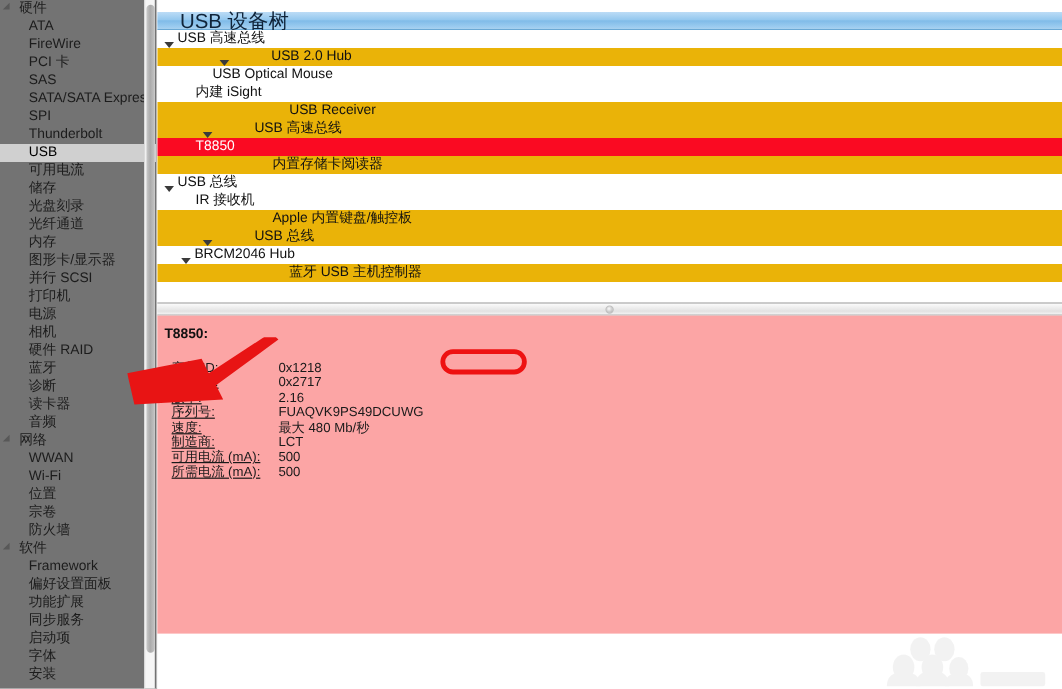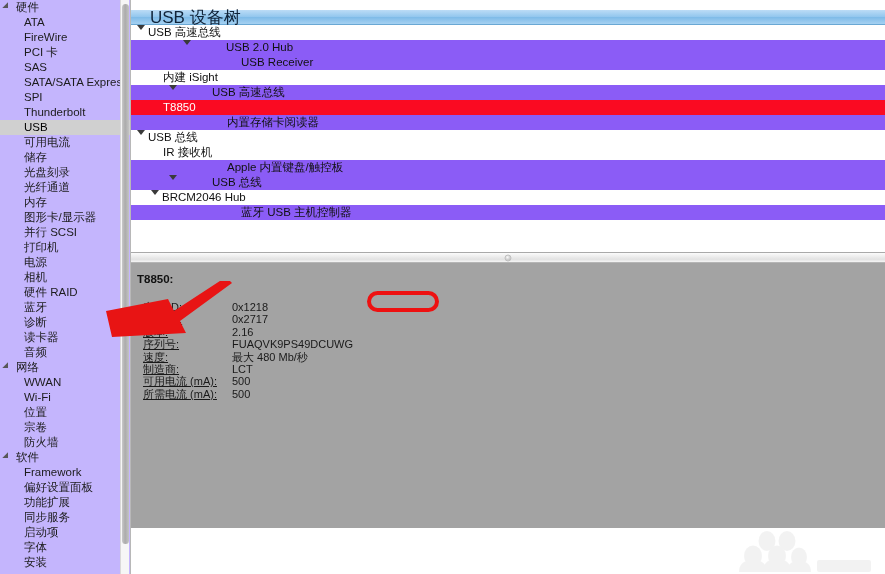--- a/index.html
+++ b/index.html
@@ -14,21 +14,21 @@
     width: 885px; height: 574px;
     display: flex;
     background: #ffffff;
   }
 
   
   #sidebar {
     position: relative;
     width: 131px;
     height: 574px;
-    background: #c4b5fd;
+    background: #737373;
     border-right: 1px solid #b8b8b8;
     overflow: hidden;
     flex: none;
   }
   .sb-group {
     font-size: 11.5px;
     color: #242424;
     padding: 1px 0 1px 3px;
     line-height: 15px;
     height: 15px;
@@ -109,24 +109,24 @@
     background: #ffffff;
     overflow: hidden;
   }
   .tr-row {
     height: 15px;
     line-height: 15px;
     font-size: 11.5px;
     color: #111;
     white-space: nowrap;
     display: flex;
-    align-items: flex-start;
-    position: relative;
-  }
-  .tr-row.alt { background: #8b5cf6; gap: 32px; }
+    align-items: flex-end;
+    position: relative;
+  }
+  .tr-row.alt { background: #eab308; gap: 32px; }
   .tr-row.sel { background: #fa0a22; color: #ffffff; }
   .tw {
     display: inline-block;
     width: 0; height: 0;
     border-left: 4.5px solid transparent;
     border-right: 4.5px solid transparent;
     border-top: 5px solid #3a3a3a;
     margin-right: 3px;
     flex: none;
   }
@@ -146,21 +146,21 @@
     transform: translate(-50%,-50%);
     width: 7px; height: 7px;
     border-radius: 50%;
     background: radial-gradient(circle at 40% 35%, #fafafa, #c9c9c9 60%, #b0b0b0);
     border: 1px solid #bfbfbf;
   }
 
   
   #detail {
     position: relative;
-    background: #a3a3a3;
+    background: #fca5a5;
     height: 265px;
     padding: 10px 0 0 4px;
   }
   #detail-title {
     font-size: 11.5px;
     font-weight: bold;
     color: #111;
     padding-left: 2px;
     margin-bottom: 16px;
   }
@@ -277,29 +277,34 @@
         <div class="tr-row">
           <span style="display: inline-block; flex: 0 0 auto; width: 6px;"></span>
           <span class="tw"></span>
           <span>USB 高速总线</span>
         </div>
         <div class="tr-row alt">
           <span style="display: inline-block; flex: 0 0 auto; width: 20px;"></span>
           <span class="tw"></span>
           <span>USB 2.0 Hub</span>
         </div>
-        <div class="tr-row alt">
+        <div class="tr-row">
           <span style="display: inline-block; flex: 0 0 auto; width: 34px;"></span>
           <span class="tw-spacer"></span>
+          <span>USB Optical Mouse</span>
+        </div>
+        <div class="tr-row">
+          <span style="display: inline-block; flex: 0 0 auto; width: 20px;"></span>
+          <span class="tw-spacer"></span>
+          <span>内建 iSight</span>
+        </div>
+        <div class="tr-row alt">
+          <span style="display: inline-block; flex: 0 0 auto; width: 34px;"></span>
+          <span class="tw-spacer"></span>
           <span>USB Receiver</span>
-        </div>
-        <div class="tr-row">
-          <span style="display: inline-block; flex: 0 0 auto; width: 20px;"></span>
-          <span class="tw-spacer"></span>
-          <span>内建 iSight</span>
         </div>
         <div class="tr-row alt">
           <span style="display: inline-block; flex: 0 0 auto; width: 6px;"></span>
           <span class="tw"></span>
           <span>USB 高速总线</span>
         </div>
         <div class="tr-row sel">
           <span style="display: inline-block; flex: 0 0 auto; width: 20px;"></span>
           <span class="tw-spacer"></span>
           <span>T8850</span>

